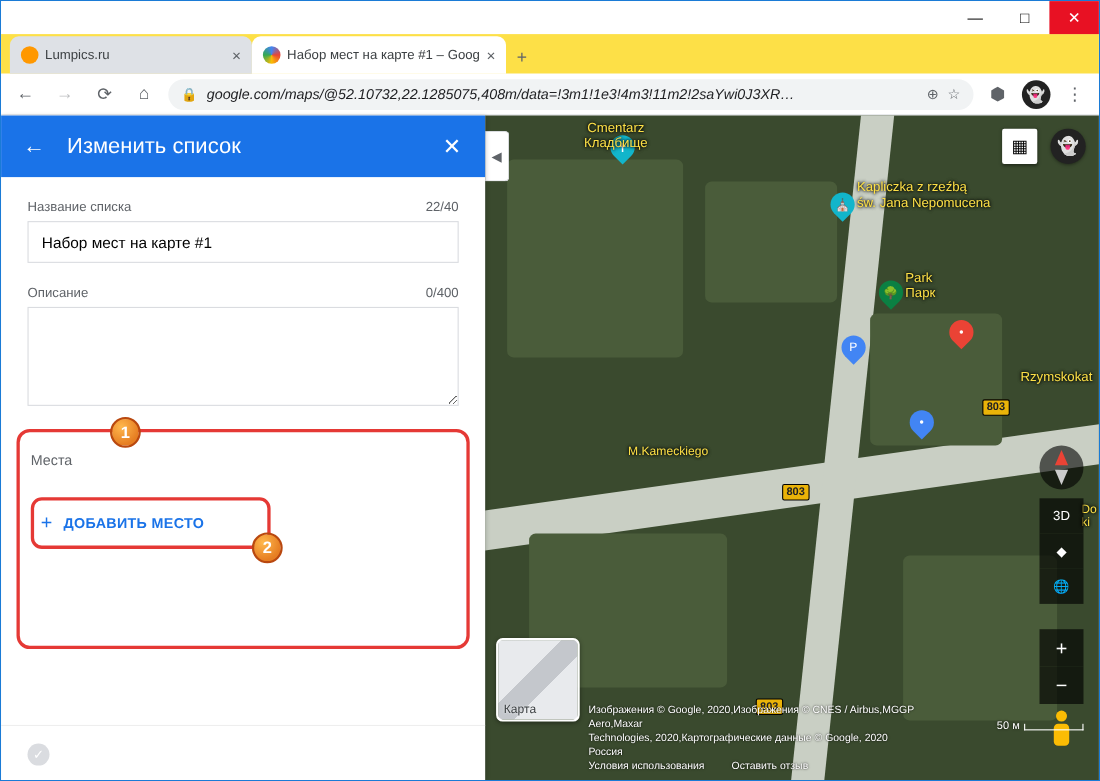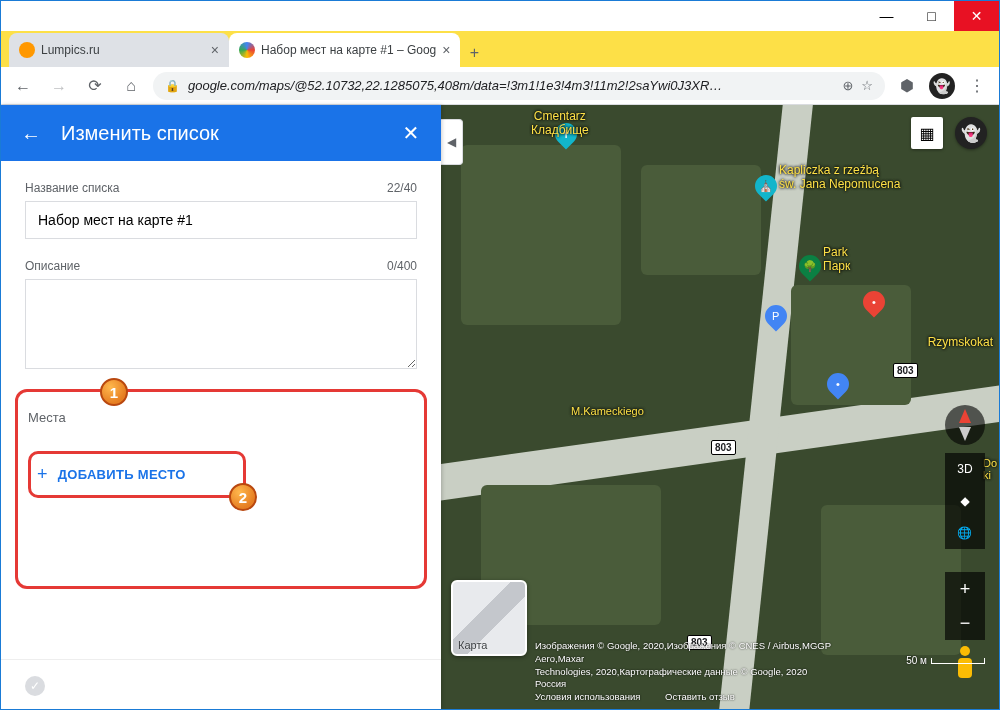--- a/index.html
+++ b/index.html
@@ -47,21 +47,21 @@
 
 .map { flex: 1; position: relative; background: #3a4a2e; overflow: hidden; }
 .maproads::before { content: ""; position: absolute; left: -40px; right: -40px; top: 320px; height: 36px; background: #c9cfc4; transform: rotate(-8deg); }
 .maproads::after { content: ""; position: absolute; top: -40px; bottom: -40px; left: 310px; width: 30px; background: #c9cfc4; transform: rotate(6deg); }
 .patch { position: absolute; background: #4a5c3a; border-radius: 6px; }
 .mlabel { position: absolute; color: #fde047; font-size: 12px; text-shadow: 0 0 3px #000, 0 0 3px #000; white-space: nowrap; }
 .mlabel.street { font-size: 11px; }
 .pin { position: absolute; width: 22px; height: 22px; border-radius: 50% 50% 50% 0; transform: rotate(-45deg); background: #12b5cb; display: flex; align-items: center; justify-content: center; }
 .pin.red { background: #ea4335; }
 .pin .dot { transform: rotate(45deg); color: #fff; font-size: 11px; }
-.shield { position: absolute; background: #ffffff; color: #202124; font-size: 10px; font-weight: 700; padding: 1px 3px; border: 1px solid #000; border-radius: 2px; }
+.shield { position: absolute; background: #eab308; color: #202124; font-size: 10px; font-weight: 700; padding: 1px 3px; border: 1px solid #000; border-radius: 2px; }
 
 .sidehandle { position: absolute; left: 0; top: 14px; width: 22px; height: 46px; background: #fff; border: 1px solid #dadce0; border-left: none; border-radius: 0 4px 4px 0; display: flex; align-items: center; justify-content: center; color: #5f6368; font-size: 12px; }
 .topright { position: absolute; top: 12px; right: 12px; display: flex; gap: 12px; }
 .trbtn { width: 32px; height: 32px; background: #fff; border-radius: 2px; box-shadow: 0 1px 3px rgba(0,0,0,.4); display: flex; align-items: center; justify-content: center; }
 .travatar { width: 32px; height: 32px; border-radius: 50%; background: #222; display: flex; align-items: center; justify-content: center; box-shadow: 0 1px 3px rgba(0,0,0,.4); }
 .compass { position: absolute; right: 14px; top: 300px; width: 40px; height: 40px; border-radius: 50%; background: rgba(0,0,0,.6); display: flex; align-items: center; justify-content: center; }
 .compass .n { width: 0; height: 0; border-left: 6px solid transparent; border-right: 6px solid transparent; border-bottom: 14px solid #ea4335; position: absolute; top: 4px; }
 .compass .s { width: 0; height: 0; border-left: 6px solid transparent; border-right: 6px solid transparent; border-top: 14px solid #ccc; position: absolute; bottom: 4px; }
 .ctrl3d { position: absolute; right: 14px; top: 348px; display: flex; flex-direction: column; gap: 0; }
 .ctrl3d div { width: 40px; height: 32px; background: rgba(0,0,0,.65); color: #fff; font-size: 12px; display: flex; align-items: center; justify-content: center; }

